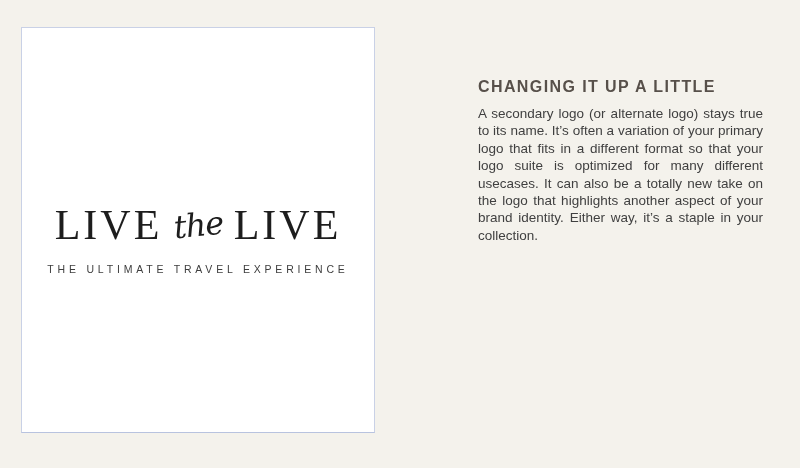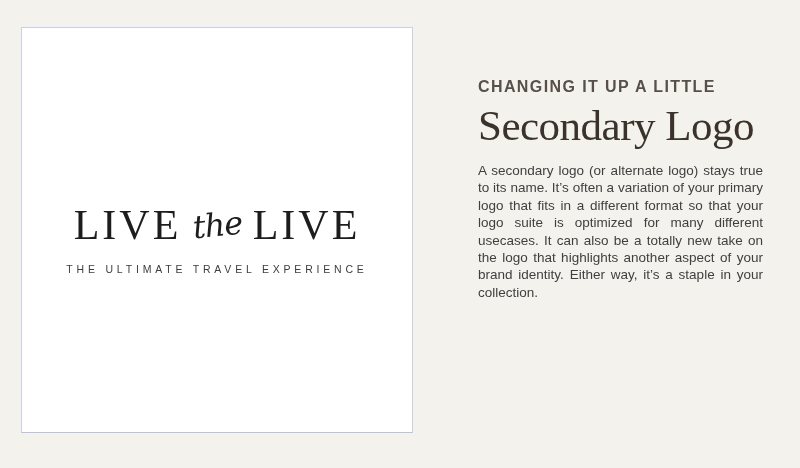--- a/index.html
+++ b/index.html
@@ -13,21 +13,21 @@
     background: #f4f2ec;
     overflow: hidden;
     font-family: "Liberation Sans", sans-serif;
   }
 
   
   .logo-card {
     position: absolute;
     left: 21px;
     top: 27px;
-    width: 392px;
+    width: 354px;
     height: 406px;
     box-sizing: border-box;
     background: #ffffff;
     border: 1px solid #c9d1e6;
     border-bottom-color: #b8c3df;
     display: flex;
     flex-direction: column;
     align-items: center;
     justify-content: center;
     padding-top: 18px;
@@ -103,17 +103,16 @@
     <div class="wordmark">
       <span class="serif-word">LIVE</span>
       <span class="script-word">the</span>
       <span class="serif-word">LIVE</span>
     </div>
     <div class="brand-tagline">THE ULTIMATE TRAVEL EXPERIENCE</div>
   </div>
 
   <div class="content-panel">
     <div class="eyebrow">CHANGING IT UP A LITTLE</div>
-    <h1 class="page-title">Secondary Logo</h1>
     <p class="body-copy">A secondary logo (or alternate logo) stays true to its name. It’s often a variation of your primary logo that fits in a different format so that your logo suite is optimized for many different usecases. It can also be a totally new take on the logo that highlights another aspect of your brand identity. Either way, it’s a staple in your collection.</p>
   </div>
 
 </div>
 
 </body></html>

